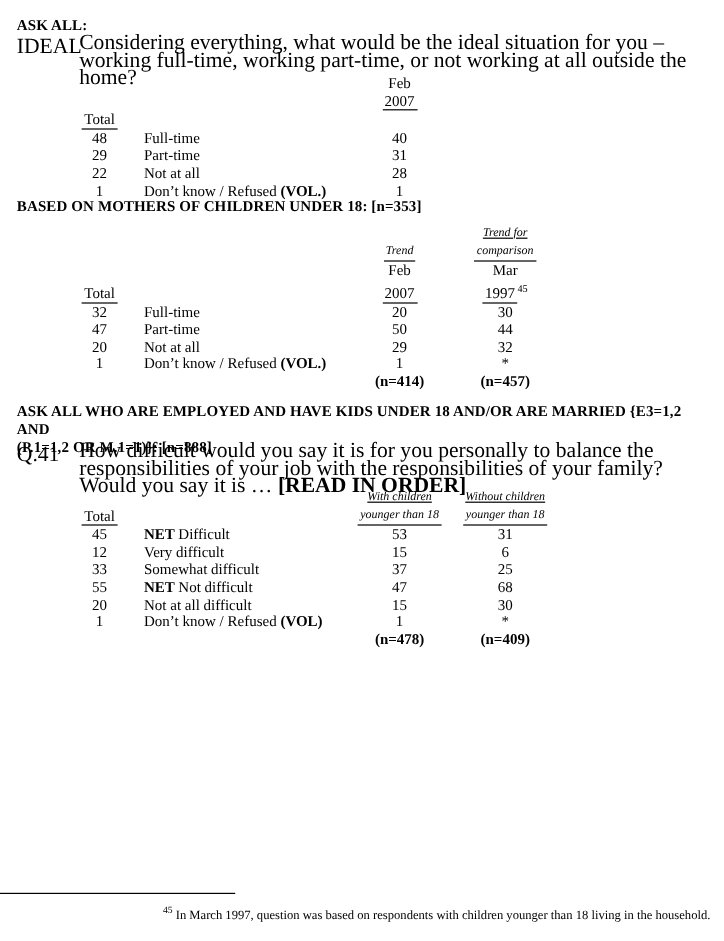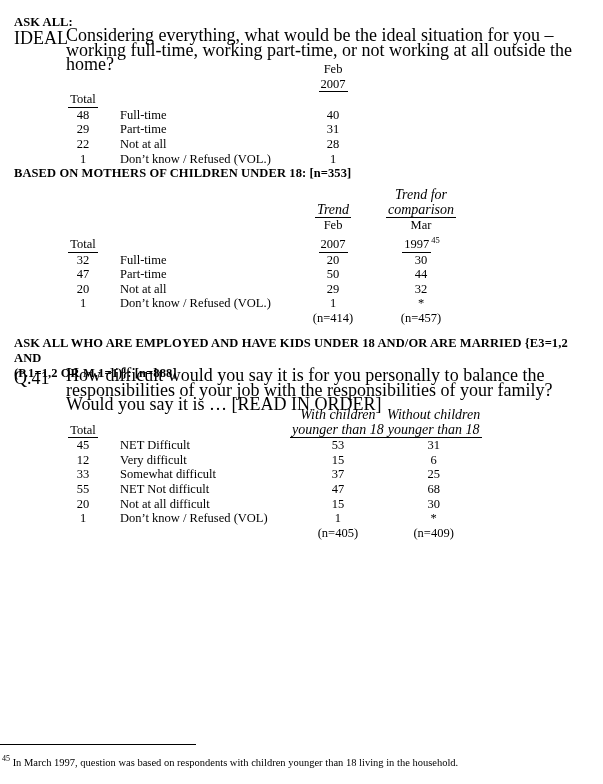--- a/index.html
+++ b/index.html
@@ -14,21 +14,21 @@
     color: #000000;
     position: relative;
     overflow: hidden;
   }
   .page {
     position: relative;
     width: 603px;
     height: 784px;
     padding: 0;
   }
-  .bold { font-weight: normal; margin-top: 24px; }
+  .bold { font-weight: bold; margin-top: 24px; }
 
   
   .blk { position: absolute; }
 
   .hdr-ask {
     font-size: 12.5px;
     font-weight: bold;
     letter-spacing: 0.1px;
   }
   .qlabel {
@@ -76,23 +76,24 @@
     font-size: 12.5px;
     line-height: 14px;
   }
   .uline {
     border-bottom: 1px solid #000000;
     display: inline-block;
     padding: 0 2px 0 2px;
   }
   .italhead {
     font-style: italic;
-    font-size: 14px;
+    font-size: 10px;
     line-height: 14px;
     text-align: center;
+    text-decoration: underline;
   }
   sup.fn {
     font-size: 8.5px;
     vertical-align: super;
   }
 
   
   .fnrule {
     position: absolute;
     left: 0;
@@ -288,23 +289,23 @@
       </tr>
       <tr>
         <td class="c-total">1</td>
         <td class="c-label"><span>Don’t know / Refused </span><span class="bold">(VOL)</span></td>
         <td class="c-num">1</td>
         <td class="c-num2">*</td>
       </tr>
       <tr>
         <td class="c-total"></td>
         <td class="c-label"></td>
-        <td class="c-num bold">(n=405)</td>
+        <td class="c-num bold">(n=478)</td>
         <td class="c-num2 bold">(n=409)</td>
       </tr>
     </tbody>
       </table>
   </div>
 
   <div class="fnrule" style="top:744px;"></div>
-  <div class="fntext" style="left:2px; top:752px; width:590px;"><span class="fnnum">45</span><span> In March 1997, question was based on respondents with children younger than 18 living in the household.</span></div>
+  <div class="fntext" style="left:2px; top:752px; width:590px;text-align:right;"><span class="fnnum">45</span><span> In March 1997, question was based on respondents with children younger than 18 living in the household.</span></div>
 
 </div>
 
 </body></html>

